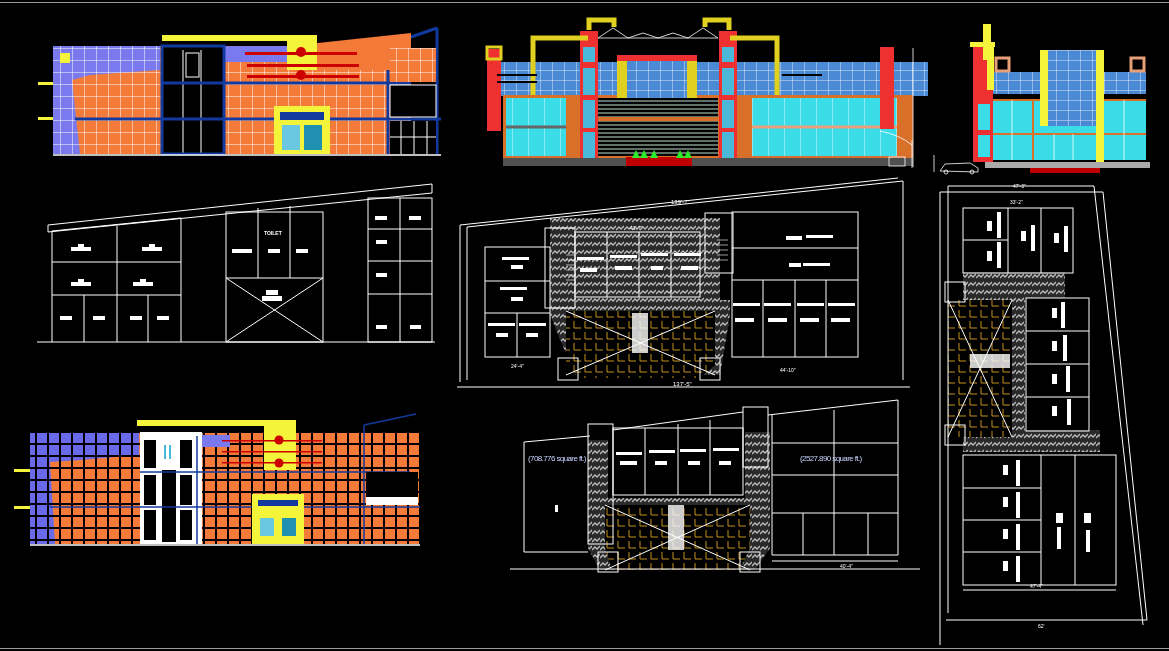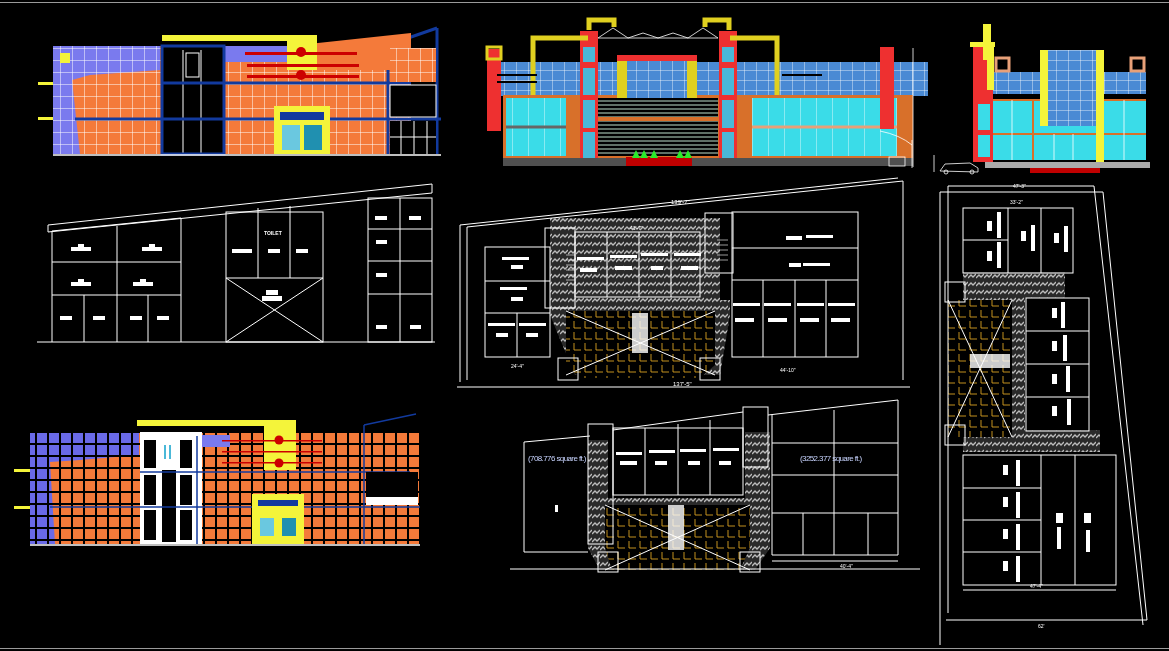--- a/index.html
+++ b/index.html
@@ -467,14 +467,14 @@
           <rect x="1084" y="513" width="7" height="10"></rect>
       </g>
     </g>
     <text x="1013" y="188" fill="#fff" font-size="5" font-family="Liberation Sans, sans-serif">47'-3"</text>
     <text x="1010" y="204" fill="#fff" font-size="5" font-family="Liberation Sans, sans-serif">33'-2"</text>
     <text x="1030" y="588" fill="#fff" font-size="5" font-family="Liberation Sans, sans-serif">47'-4"</text>
     <text x="1038" y="628" fill="#fff" font-size="5" font-family="Liberation Sans, sans-serif">62'</text>
   </svg>
 
   <div class="area-label" style="left:528px; top:454px;">(708.776 square ft.)</div>
-  <div class="area-label" style="left:800px; top:454px;">(3252.377 square ft.)</div>
+  <div class="area-label" style="left:800px; top:454px;">(2527.890 square ft.)</div>
 </div>
 
 </body></html>

